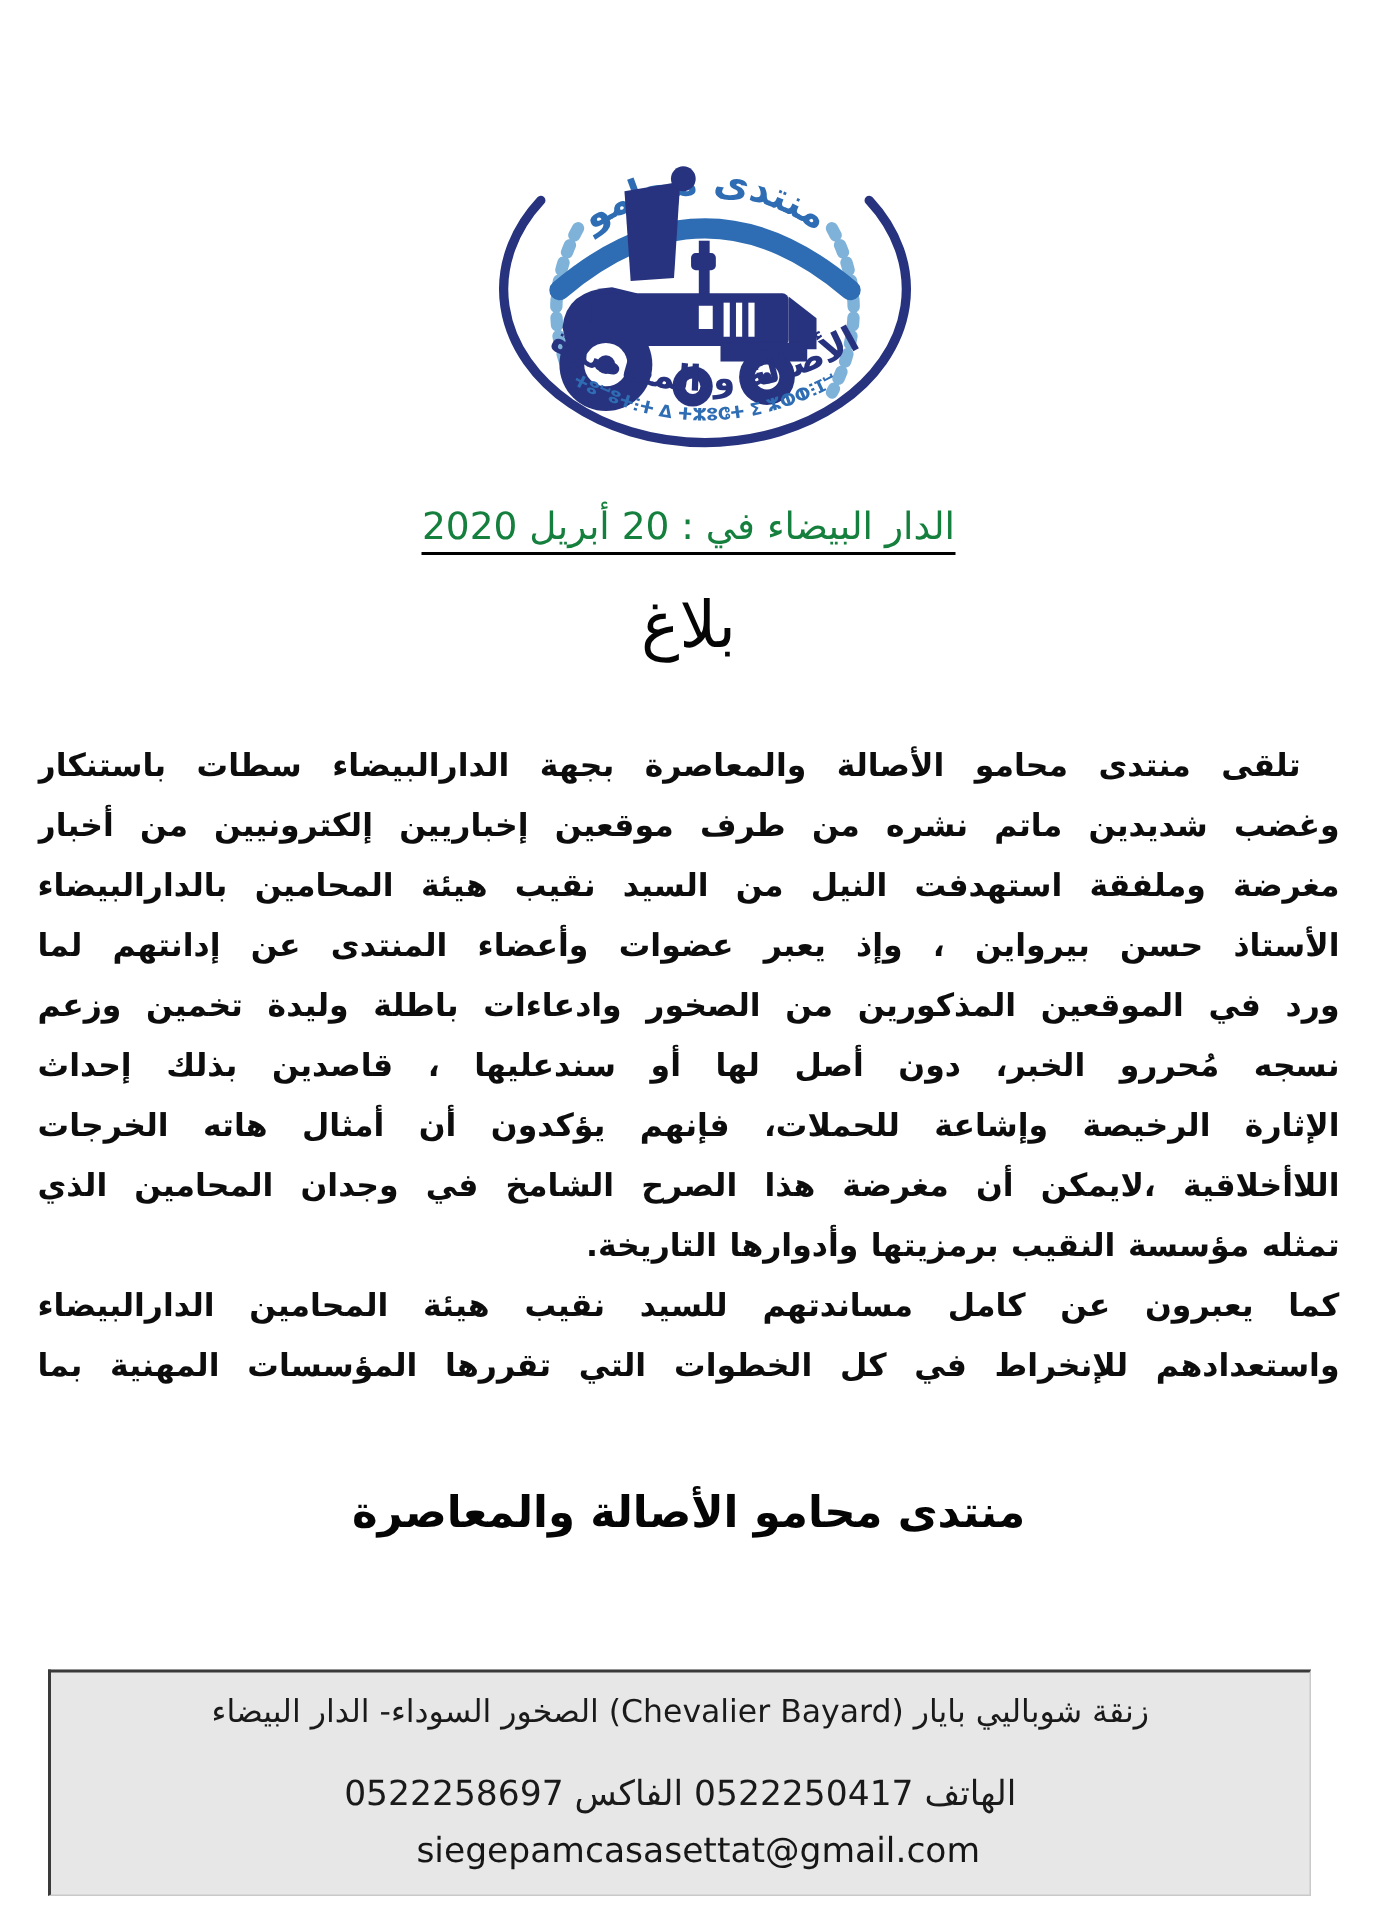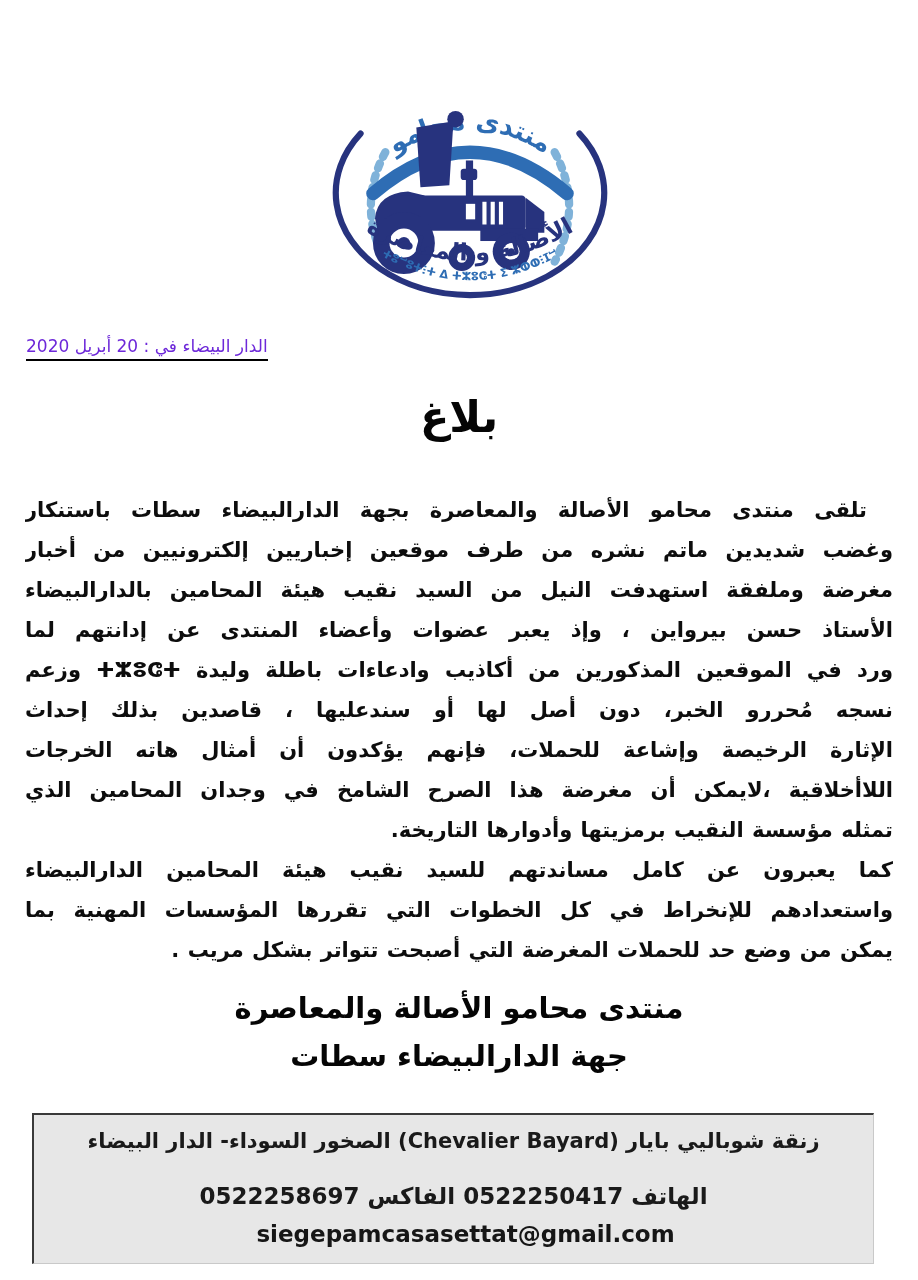--- a/index.html
+++ b/index.html
@@ -12,31 +12,31 @@
     overflow:hidden;
   }
   
   .logo-wrap{
     position:absolute;top:82px;left:325px;width:290px;height:222px;
   }
   .logo-wrap svg{width:100%;height:100%;display:block;}
   
   .date-line{
     position:absolute;top:336px;right:26px;left:26px;
-    direction:rtl;text-align:left;
-    font-size:17px;font-weight:400;color:#6d28d9;
+    direction:rtl;text-align:center;
+    font-size:25px;font-weight:400;color:#15803d;
   }
   .date-line .underline{
     border-bottom:2.5px solid #000;padding-bottom:3px;
   }
   
   .doc-title{
     position:absolute;top:392px;left:0;right:0;
     text-align:center;direction:rtl;
-    font-size:43px;font-weight:700;color:#050505;
+    font-size:43px;font-weight:400;color:#050505;
   }
   
   .body-block{
     position:absolute;top:490px;right:25px;left:25px;
     direction:rtl;
   }
   .body-line{
     font-size:21px;font-weight:700;color:#0d0d0d;
     line-height:40px;height:40px;overflow:hidden;
     text-align:justify;text-align-last:justify;
@@ -54,21 +54,20 @@
   .footer-box{
     position:absolute;top:1113px;left:32px;width:842px;height:151px;
     background:#e7e7e7;
     border-top:2.5px solid #3a3a3a;
     border-left:2px solid #3a3a3a;
     border-right:1px solid #c9c9c9;
     border-bottom:1px solid #c9c9c9;
     box-sizing:border-box;
     display:flex;flex-direction:column;align-items:center;
     padding-top:14px;
-    font-weight:bold;
   }
   .footer-address{
     direction:rtl;text-align:center;
     font-size:21px;color:#1a1a1a;margin-bottom:30px;
   }
   .footer-phone{
     direction:rtl;text-align:center;
     font-size:23px;color:#1a1a1a;margin-bottom:12px;
   }
   .footer-email{
@@ -145,33 +144,31 @@
     <span class="underline">الدار البيضاء في :  20 أبريل 2020</span>
   </div>
 
   <div class="doc-title">بلاغ</div>
 
   <div class="body-block">
     <div class="body-line indent-first">تلقى منتدى محامو الأصالة والمعاصرة بجهة الدارالبيضاء سطات باستنكار</div>
     <div class="body-line">وغضب شديدين ماتم نشره من طرف موقعين إخباريين إلكترونيين من أخبار</div>
     <div class="body-line">مغرضة وملفقة استهدفت النيل من السيد نقيب هيئة المحامين بالدارالبيضاء</div>
     <div class="body-line">الأستاذ حسن بيرواين ، وإذ يعبر عضوات وأعضاء المنتدى عن إدانتهم لما</div>
-    <div class="body-line">ورد في الموقعين المذكورين من أكاذيب وادعاءات باطلة وليدة ⵜⵣⵓⵛⵜ وزعم</div>
+    <div class="body-line">ورد في الموقعين المذكورين من الصخور وادعاءات باطلة وليدة تخمين وزعم</div>
     <div class="body-line">نسجه مُحررو الخبر، دون أصل لها أو سندعليها ، قاصدين بذلك إحداث</div>
     <div class="body-line">الإثارة الرخيصة وإشاعة للحملات، فإنهم يؤكدون أن أمثال هاته الخرجات</div>
     <div class="body-line">اللاأخلاقية ،لايمكن أن مغرضة هذا الصرح الشامخ في وجدان المحامين الذي</div>
     <div class="body-line para-end">تمثله مؤسسة النقيب برمزيتها وأدوارها التاريخة.</div>
     <div class="body-line">كما يعبرون عن كامل مساندتهم للسيد نقيب هيئة المحامين الدارالبيضاء</div>
     <div class="body-line">واستعدادهم للإنخراط في كل الخطوات التي تقررها المؤسسات المهنية بما</div>
-    <div class="body-line para-end">يمكن من وضع حد للحملات المغرضة التي أصبحت تتواتر بشكل مريب .</div>
   </div>
 
   <div class="signature">
     <div>منتدى محامو الأصالة والمعاصرة</div>
-    <div>جهة الدارالبيضاء سطات</div>
   </div>
 
   <div class="footer-box">
     <div class="footer-address">زنقة شوباليي بايار (Chevalier Bayard) الصخور السوداء- الدار البيضاء</div>
     <div class="footer-phone">الهاتف 0522250417 الفاكس 0522258697</div>
     <div class="footer-email">siegepamcasasettat@gmail.com</div>
   </div>
 
 </div>
 

